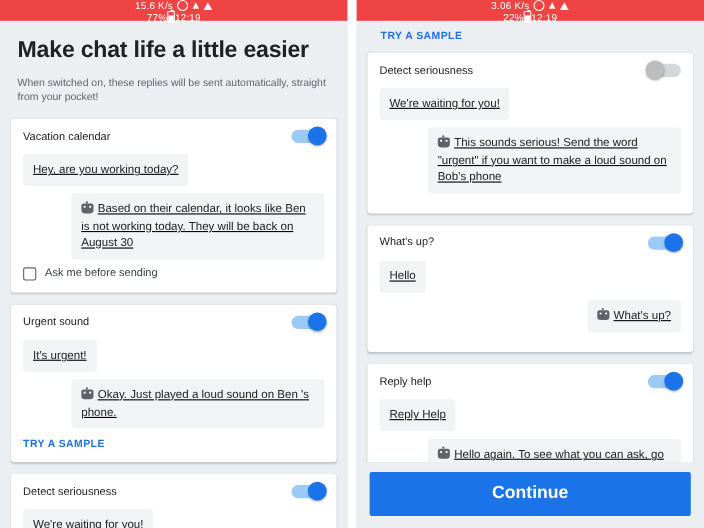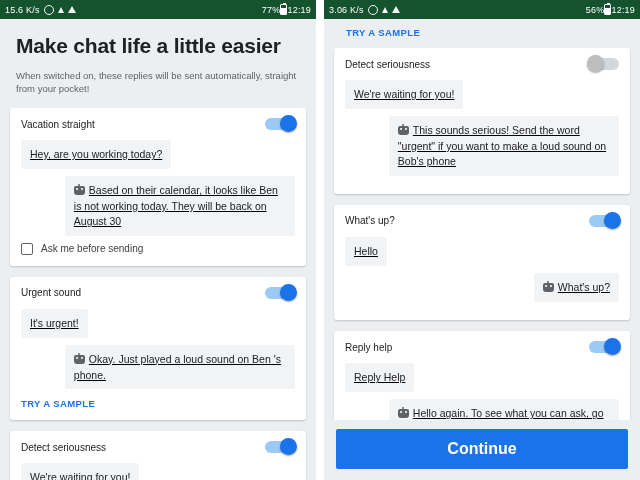--- a/index.html
+++ b/index.html
@@ -19,27 +19,28 @@
   .phone {
     position: relative;
     width: 316px;
     height: 480px;
     background: #eceff1;
     overflow: hidden;
   }
   
   .statusbar {
     height: 19px;
-    background: #14532d;
+    background: #ef4444;
     color: #ffffff;
     display: flex;
     align-items: center;
     font-size: 9px;
     padding: 0 5px;
     letter-spacing: .2px;
+    flex-direction: column;
   }
   .sb-left { flex: 1; display: flex; align-items: center; gap: 4px; }
   .sb-right { display: flex; align-items: center; gap: 0; justify-content: center; }
   .sb-ic { display: inline-block; opacity: .95; }
   .tri {
     width: 0; height: 0;
     border-left: 4px solid transparent;
     border-right: 4px solid transparent;
     border-bottom: 7px solid #ffffff;
     display: inline-block;
@@ -246,21 +247,21 @@
       </div>
     </div>
 
     <div class="content">
 
       <div class="headline">Make chat life a little easier</div>
       <div class="subtext">When switched on, these replies will be sent automatically, straight from your pocket!</div>
 
       <div class="card">
         <div class="card-head">
-          <div class="card-title">Vacation straight</div>
+          <div class="card-title">Vacation calendar</div>
           <div class="toggle on">
               <div class="knob"></div>
             </div>
         </div>
         <div class="bubble-row">
           <div class="bubble">Hey, are you working today?</div>
         </div>
         <div class="bubble-row right">
           <div class="bubble out"><span class="bot"><span class="botglyph"></span></span><span>Based on their calendar, it looks like Ben is not working today. They will be back on August 30</span></div>
         </div>
@@ -304,21 +305,21 @@
   <div class="phone">
 
     <div class="statusbar">
       <div class="sb-left">
         <span>3.06 K/s</span>
         <span class="clockface sb-ic"></span>
         <span class="tri-sm sb-ic"></span>
         <span class="tri sb-ic"></span>
       </div>
       <div class="sb-right">
-        <span>56%</span>
+        <span>22%</span>
         <span class="batt"></span>
         <span>12:19</span>
       </div>
     </div>
 
     <div class="content">
 
       <div class="trysample top">TRY A SAMPLE</div>
 
       <div class="card">

